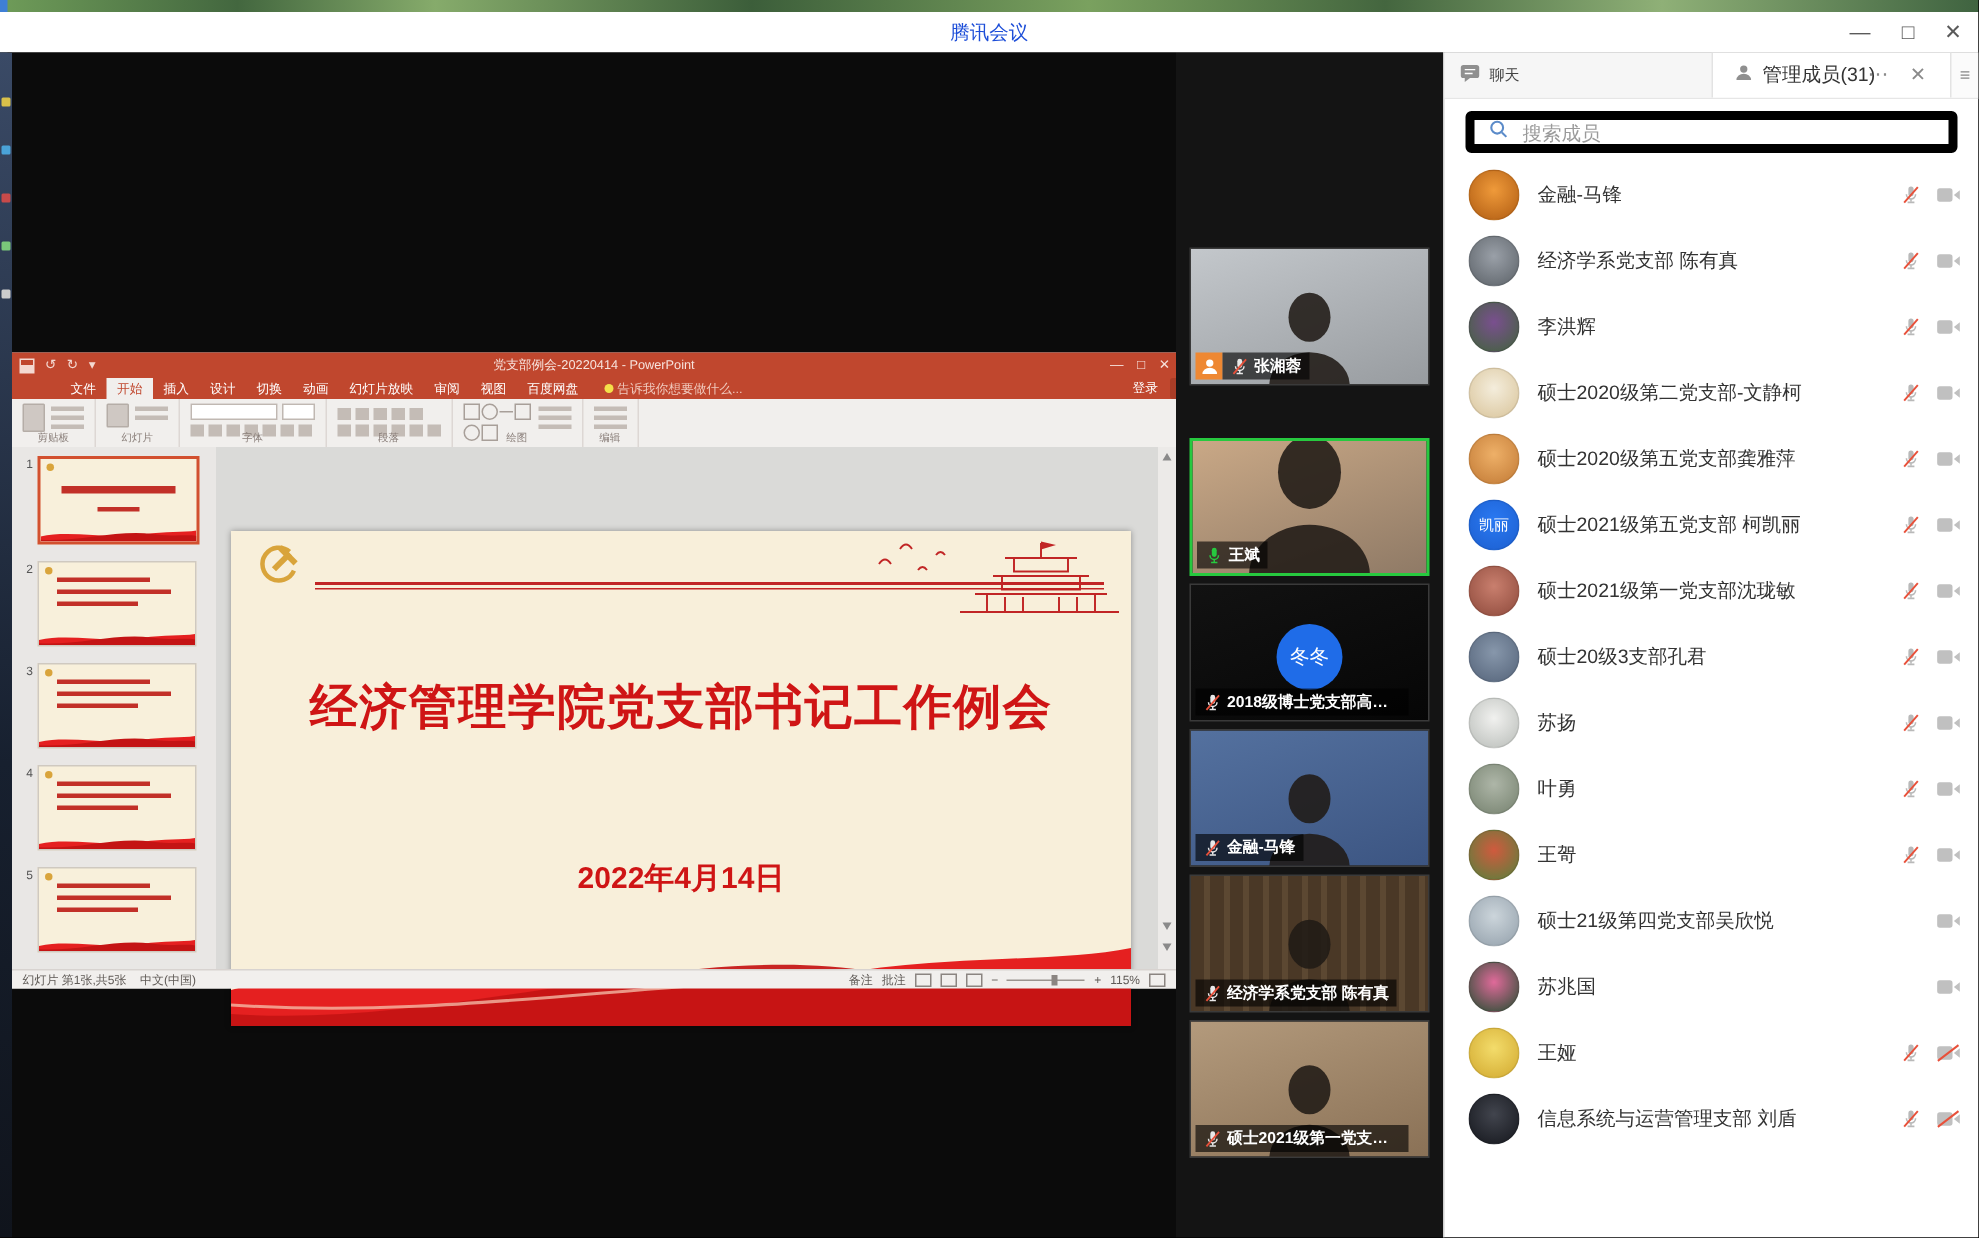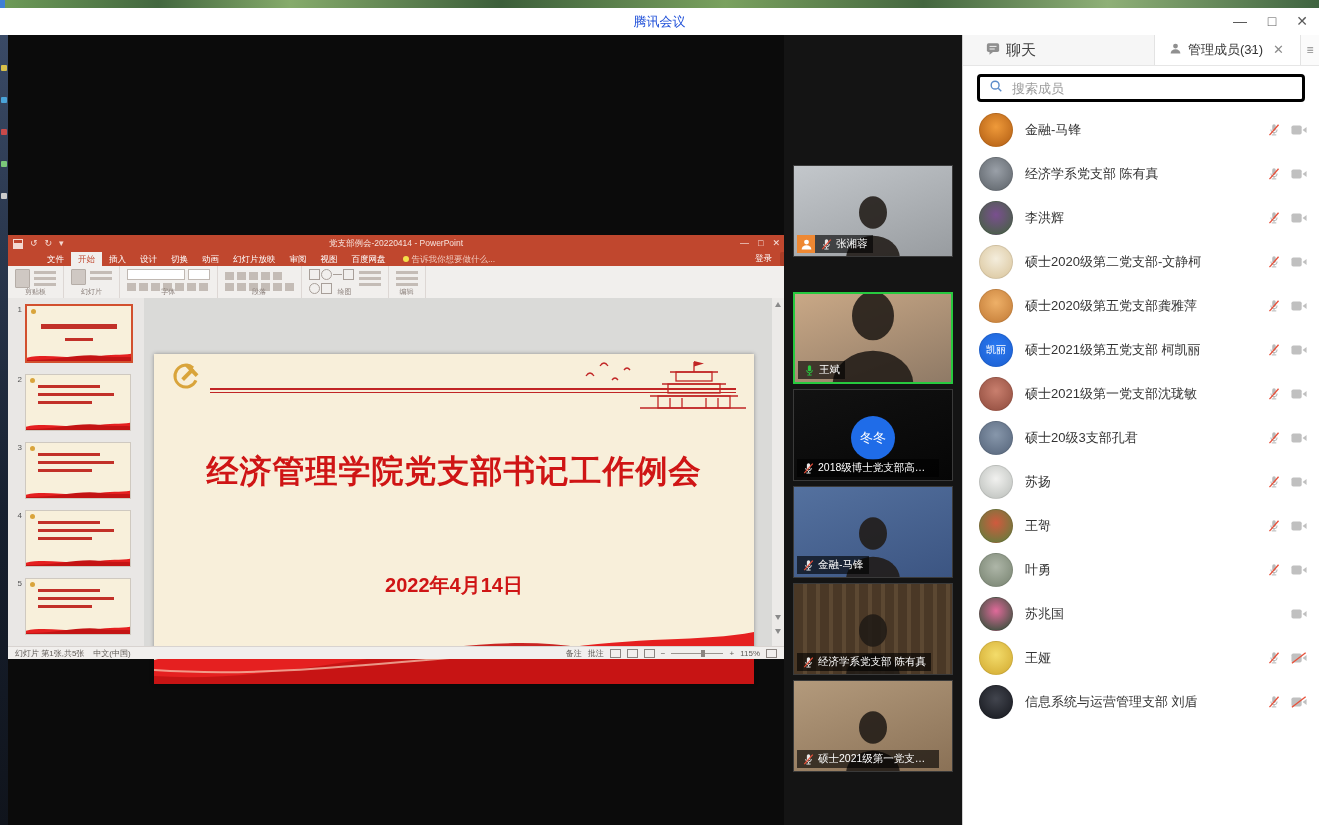--- a/index.html
+++ b/index.html
@@ -87,33 +87,33 @@
 
   
   #videos{left:784px;top:35px;width:178px;height:790px;background:#141414;padding-top:130px;box-sizing:border-box;}
   .tile{position:relative;width:160px;height:92px;margin:0 auto 5px;border:1px solid #3a3a3a;box-sizing:border-box;overflow:hidden;}
   .tile.active{border:2px solid #27c93f;}
   .tile .sil{position:absolute;left:50%;bottom:-6px;transform:translateX(-50%);}
   .tile .bigav{position:absolute;left:50%;top:26px;transform:translateX(-50%);width:44px;height:44px;border-radius:50%;
     color:#fff;font-size:13px;display:flex;align-items:center;justify-content:center;}
   .namebar{position:absolute;left:3px;bottom:3px;display:flex;align-items:center;}
   .hostbadge{width:18px;height:18px;background:#ee8833;display:flex;align-items:center;justify-content:center;}
-  .nb-inner{display:flex;align-items:center;gap:3px;background:rgba(0,0,0,.62);padding:2px 5px;max-width:132px;}
+  .nb-inner{display:flex;align-items:center;gap:3px;background:rgba(0,0,0,.62);padding:2px 5px;max-width:132px;font-weight:bold;}
   .nb-inner .nm{color:#fff;font-size:10.5px;white-space:nowrap;overflow:hidden;text-overflow:ellipsis;}
 
   
   #panel{left:962px;top:35px;width:357px;height:790px;background:#fff;border-left:1px solid #d0d0d0;box-sizing:border-box;}
   #ptabs{display:flex;height:30px;border-bottom:1px solid #e6e6e6;align-items:stretch;}
-  #tab-chat{width:168px;background:#f6f6f6;border-right:1px solid #e3e3e3;display:flex;align-items:center;gap:6px;padding-left:23px;font-size:15px;color:#444;}
+  #tab-chat{width:168px;background:#f6f6f6;border-right:1px solid #e3e3e3;display:flex;align-items:center;gap:6px;padding-left:10px;font-size:10px;color:#444;}
   #tab-members{flex:1;display:flex;align-items:center;gap:6px;padding-left:14px;font-size:13px;color:#333;position:relative;background:#fff;}
   #tab-more{position:absolute;right:40px;top:0;height:30px;line-height:28px;color:#8a8a8a;font-size:14px;letter-spacing:1px;}
   #tab-close{position:absolute;right:16px;top:0;height:30px;line-height:30px;color:#8a8a8a;font-size:13px;}
   #side-strip{width:18px;border-left:1px solid #e3e3e3;display:flex;align-items:center;justify-content:center;color:#8a8a8a;font-size:12px;background:#fbfbfb;}
   #searchwrap{padding:8px 14px 4px;}
-  #searchbox{display:flex;align-items:center;gap:7px;height:28px;border:3px solid #000000;border-radius:4px;padding:0 9px;box-sizing:border-box;}
+  #searchbox{display:flex;align-items:center;gap:7px;height:28px;border:6px solid #000000;border-radius:4px;padding:0 9px;box-sizing:border-box;}
   #searchbox input{border:none;outline:none;flex:1;font-size:13px;color:#333;background:transparent;font-family:inherit;}
   #searchbox input::placeholder{color:#9a9a9a;}
   #mlist{padding-top:2px;}
   .mrow{display:flex;align-items:center;height:44px;padding:0 10px 0 16px;gap:12px;}
   .avatar{width:34px;height:34px;border-radius:50%;flex:0 0 34px;border:1px solid rgba(0,0,0,.08);box-sizing:border-box;
     display:flex;align-items:center;justify-content:center;color:#fff;font-size:10px;overflow:hidden;}
   .mname{flex:1;font-size:13px;color:#333;white-space:nowrap;overflow:hidden;text-overflow:ellipsis;}
   .micons{display:flex;gap:10px;align-items:center;padding-right:2px;}
   .micons span{display:inline-flex;}
 </style>
@@ -730,20 +730,41 @@
             </span>
             <span>
               <svg width="16" height="12" viewBox="0 0 18 13">
     <rect x="0.5" y="1.5" width="11.5" height="10" rx="2" fill="#c0c0c0"></rect>
     <path d="M13 6.5l4.5-3.5v7z" fill="#c0c0c0"></path>
     </svg>
             </span>
           </span>
   </div>
         <div class="mrow">
+    <span class="avatar" style="background: radial-gradient(circle at 50% 40%, rgb(174, 182, 168), rgb(118, 130, 111));"></span>
+    <span class="mname">叶勇</span>
+    <span class="micons">
+            <span>
+              <svg width="14" height="14" viewBox="0 0 16 16">
+    <rect x="6" y="1.5" width="4" height="7.5" rx="2" fill="#b9b9b9"></rect>
+    <path d="M4.5 7.5a3.5 3.5 0 0 0 7 0" fill="none" stroke="#b9b9b9" stroke-width="1.2"></path>
+    <line x1="8" y1="11" x2="8" y2="13.2" stroke="#b9b9b9" stroke-width="1.2"></line>
+    <line x1="5.4" y1="13.6" x2="10.6" y2="13.6" stroke="#b9b9b9" stroke-width="1.2"></line>
+    <line x1="2.8" y1="13.8" x2="13.2" y2="2" stroke="#e8503a" stroke-width="1.5"></line>
+              </svg>
+            </span>
+            <span>
+              <svg width="16" height="12" viewBox="0 0 18 13">
+    <rect x="0.5" y="1.5" width="11.5" height="10" rx="2" fill="#c0c0c0"></rect>
+    <path d="M13 6.5l4.5-3.5v7z" fill="#c0c0c0"></path>
+    </svg>
+            </span>
+          </span>
+  </div>
+        <div class="mrow">
     <span class="avatar" style="background: radial-gradient(circle at 50% 40%, rgb(208, 90, 62), rgb(87, 129, 60));"></span>
     <span class="mname">王哿</span>
     <span class="micons">
             <span>
               <svg width="14" height="14" viewBox="0 0 16 16">
     <rect x="6" y="1.5" width="4" height="7.5" rx="2" fill="#b9b9b9"></rect>
     <path d="M4.5 7.5a3.5 3.5 0 0 0 7 0" fill="none" stroke="#b9b9b9" stroke-width="1.2"></path>
     <line x1="8" y1="11" x2="8" y2="13.2" stroke="#b9b9b9" stroke-width="1.2"></line>
     <line x1="5.4" y1="13.6" x2="10.6" y2="13.6" stroke="#b9b9b9" stroke-width="1.2"></line>
     <line x1="2.8" y1="13.8" x2="13.2" y2="2" stroke="#e8503a" stroke-width="1.5"></line>
@@ -751,32 +772,23 @@
             </span>
             <span>
               <svg width="16" height="12" viewBox="0 0 18 13">
     <rect x="0.5" y="1.5" width="11.5" height="10" rx="2" fill="#c0c0c0"></rect>
     <path d="M13 6.5l4.5-3.5v7z" fill="#c0c0c0"></path>
     </svg>
             </span>
           </span>
   </div>
         <div class="mrow">
-    <span class="avatar" style="background: radial-gradient(circle at 50% 40%, rgb(174, 182, 168), rgb(118, 130, 111));"></span>
-    <span class="mname">叶勇</span>
-    <span class="micons">
-            <span>
-              <svg width="14" height="14" viewBox="0 0 16 16">
-    <rect x="6" y="1.5" width="4" height="7.5" rx="2" fill="#b9b9b9"></rect>
-    <path d="M4.5 7.5a3.5 3.5 0 0 0 7 0" fill="none" stroke="#b9b9b9" stroke-width="1.2"></path>
-    <line x1="8" y1="11" x2="8" y2="13.2" stroke="#b9b9b9" stroke-width="1.2"></line>
-    <line x1="5.4" y1="13.6" x2="10.6" y2="13.6" stroke="#b9b9b9" stroke-width="1.2"></line>
-    <line x1="2.8" y1="13.8" x2="13.2" y2="2" stroke="#e8503a" stroke-width="1.5"></line>
-              </svg>
-            </span>
+    <span class="avatar" style="background: radial-gradient(circle at 50% 40%, rgb(204, 213, 219), rgb(147, 160, 171));"></span>
+    <span class="mname">硕士21级第四党支部吴欣悦</span>
+    <span class="micons">
             <span>
               <svg width="16" height="12" viewBox="0 0 18 13">
     <rect x="0.5" y="1.5" width="11.5" height="10" rx="2" fill="#c0c0c0"></rect>
     <path d="M13 6.5l4.5-3.5v7z" fill="#c0c0c0"></path>
     </svg>
             </span>
           </span>
   </div>
         <div class="mrow">
     <span class="avatar" style="background: radial-gradient(circle at 50% 40%, rgb(224, 106, 154), rgb(35, 77, 48));"></span>

